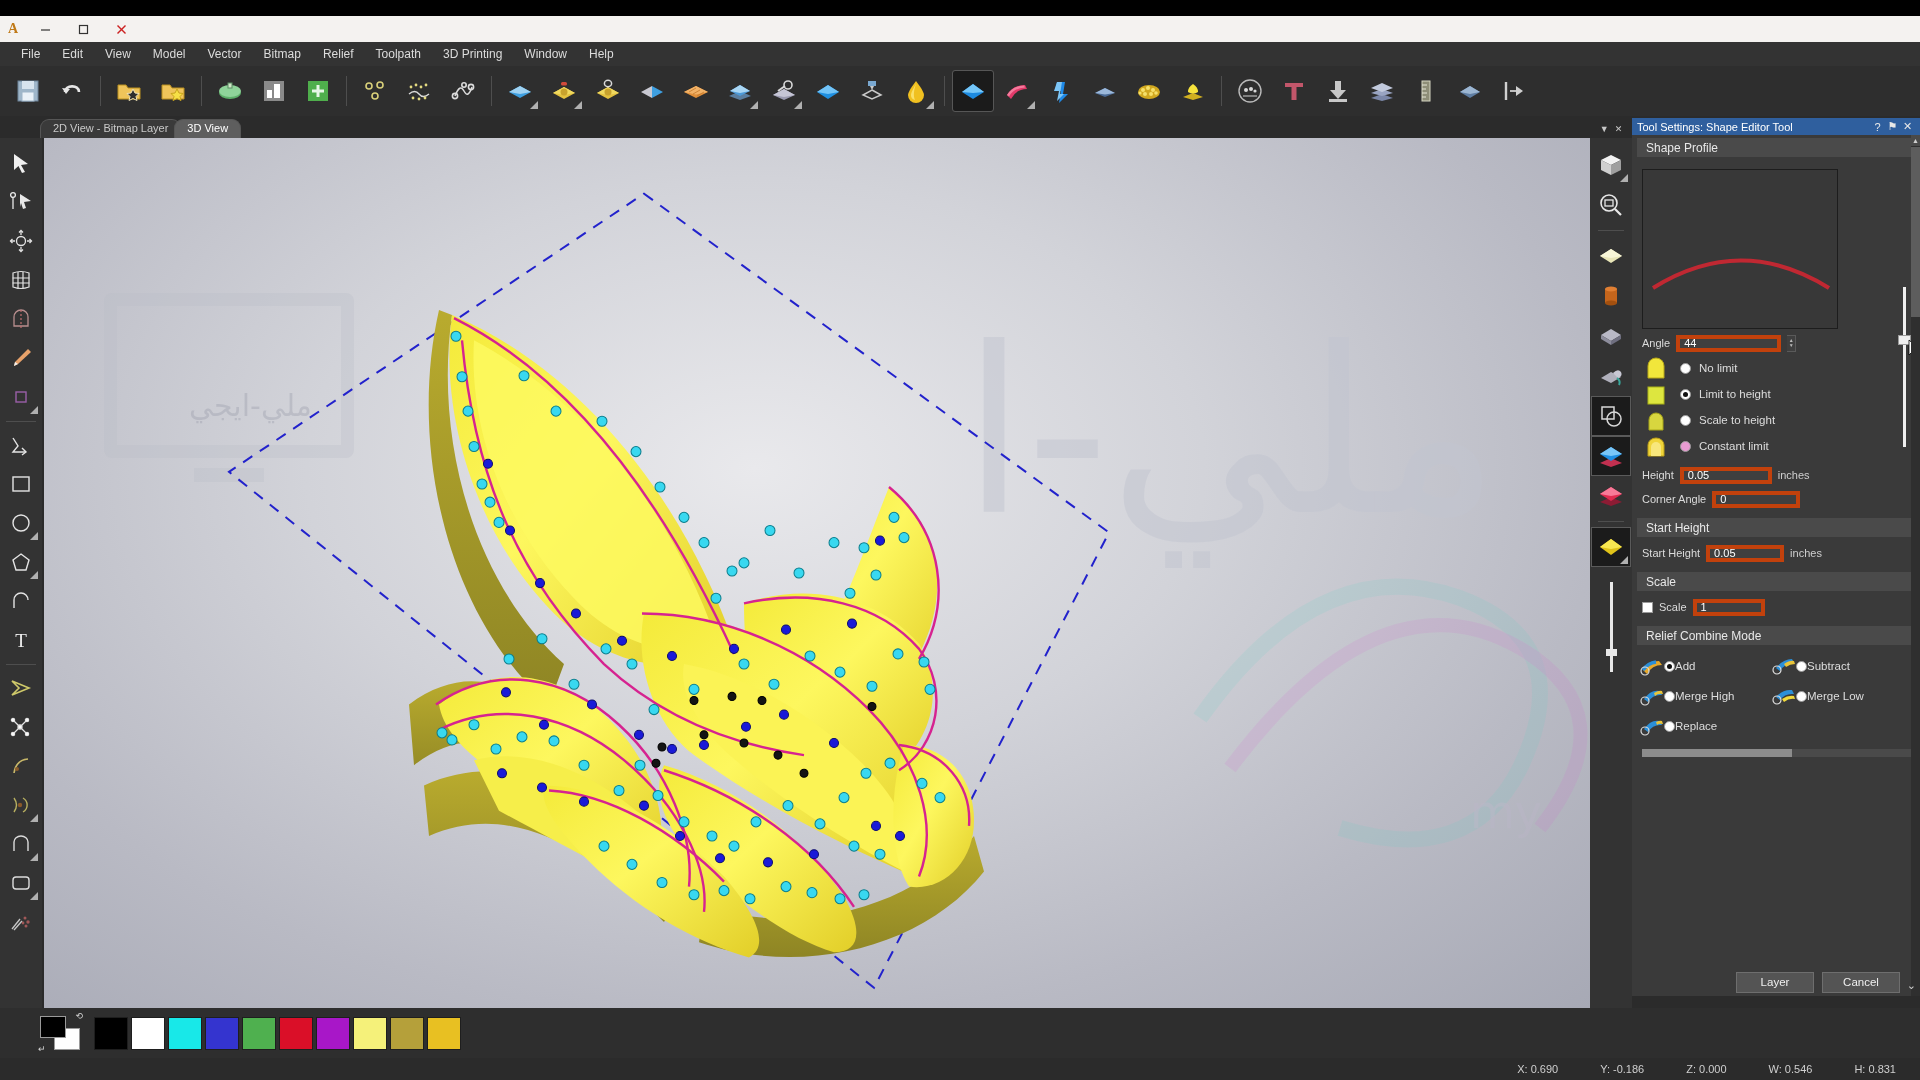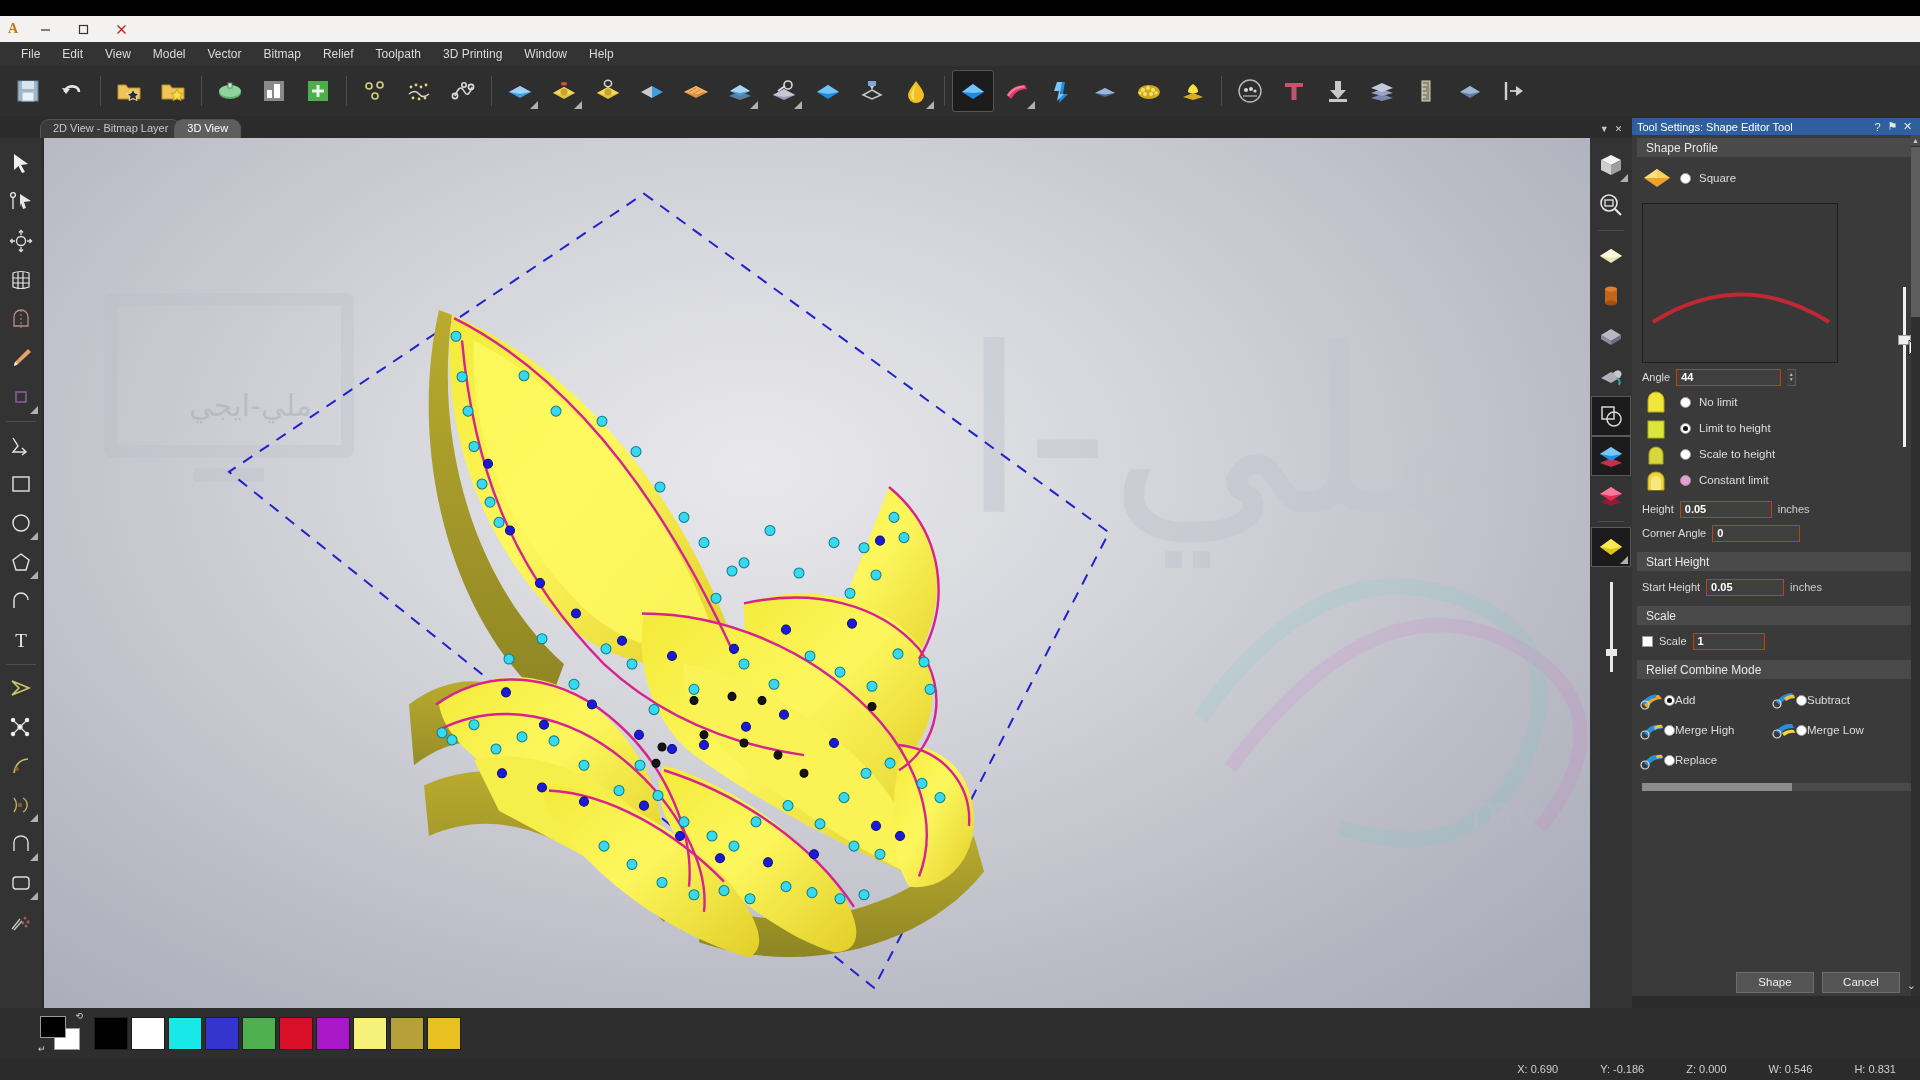--- a/index.html
+++ b/index.html
@@ -111,22 +111,22 @@
 
   .preview-box { margin:4px 6px 2px 10px; height:160px; border:1px solid #1d1d1d;
                  background:#383838; position:relative; width:196px; }
   .pv-slider { position:absolute; right:14px; top:152px; width:3px; height:160px; background:#efefef; }
   .pv-knob { position:absolute; right:9px; top:200px; width:13px; height:10px; background:#efefef;
              border:1px solid #9a9a9a; }
   .cursor-arrow { position:absolute; right:0px; top:200px; width:14px; height:20px; }
 
   .frow { display:flex; align-items:center; gap:6px; height:24px; padding-left:10px; }
   .flbl { font-size:11px; color:#dcdcdc; }
-  .finput { background:#3f3f3f; border:1px solid #c2410c; color:#ffffff; font-size:11px;
-            height:17px; padding:0 4px; font-family:"Liberation Sans",sans-serif;font-weight:bold; }
+  .finput { background:#3f3f3f; border:4px solid #c2410c; color:#ffffff; font-size:11px;
+            height:17px; padding:0 4px; font-family:"Liberation Sans",sans-serif; }
   .spin { width:9px; height:17px; background:#3f3f3f; border:1px solid #5a5a5a; border-left:none;
           display:flex; flex-direction:column; justify-content:center; align-items:center;
           color:#bbb; font-size:5px; line-height:5px; }
   .unit { font-size:11px; color:#cfcfcf; }
 
   .chk { width:11px; height:11px; background:#ffffff; border:1px solid #9a9a9a; flex:none; }
 
   .combine-grid { display:flex; flex-wrap:wrap; padding:6px 0 2px 8px; }
   .cm { width:132px; height:30px; display:flex; align-items:center; }
   .cm .ico { width:24px; height:22px; flex:none; }
@@ -897,31 +897,20 @@
       <div class="ic">?</div>
       <div class="ic">⚑</div>
       <div class="ic">✕</div>
     </div>
 
     <div class="dock-body">
 
       <div class="grp-hdr">Shape Profile</div>
 
       <div class="pnl-sec">
-        <div class="rrow">
-          <span class="swatch">
-            <svg width="30" height="22" viewBox="0 0 30 22">
-                <path d="M15 2 L28 11 L15 20 L2 11z" fill="#e8a42b"></path>
-                <path d="M15 2 L28 11 L15 11z" fill="#f9d15e"></path>
-                <path d="M15 2 L2 11 L15 11z" fill="#fbe07f"></path>
-              </svg>
-          </span>
-          <span class="radio"></span>
-          <span class="rlbl">Square</span>
-        </div>
       </div>
 
       <div class="preview-box">
         <svg style="position:absolute; left:0; top:0;" width="194" height="158" viewBox="0 0 194 158">
           <path d="M10 118 q88 -55 176 0" fill="none" stroke="#c02832" stroke-width="4"></path>
         </svg>
       </div>
       <div class="pv-slider"></div>
       <div class="pv-knob"></div>
       <svg class="cursor-arrow" style="right:-2px; top:204px;" viewBox="0 0 14 20">
@@ -1063,21 +1052,21 @@
         <div class="th"></div>
       </div>
     </div>
 
     <div class="scroll-track">
       <div class="scroll-arrow">▲</div>
       <div class="scroll-thumb"></div>
     </div>
 
     <div class="btnrow">
-      <div class="pbtn">Shape</div>
+      <div class="pbtn">Layer</div>
       <div class="pbtn">Cancel</div>
     </div>
     <div class="dockchev">⌄</div>
   </div>
 
   <div class="docktabs">
     <div class="dtab"><span>Project</span></div>
     <div class="dtab sel"><span>Tool Settings: Shape Editor Tool</span></div>
   </div>
 

